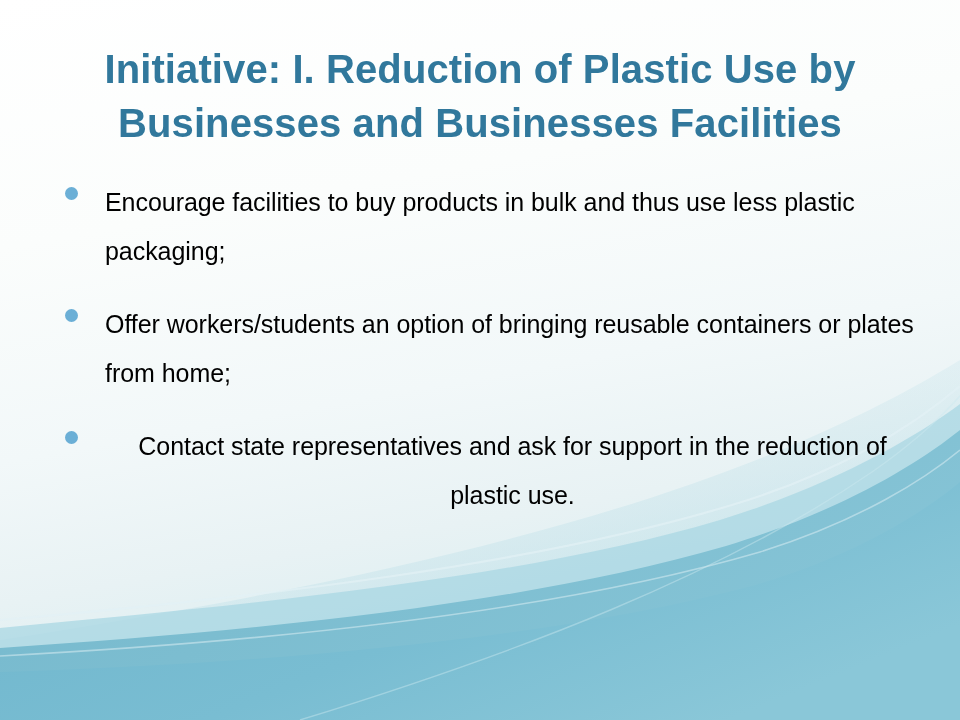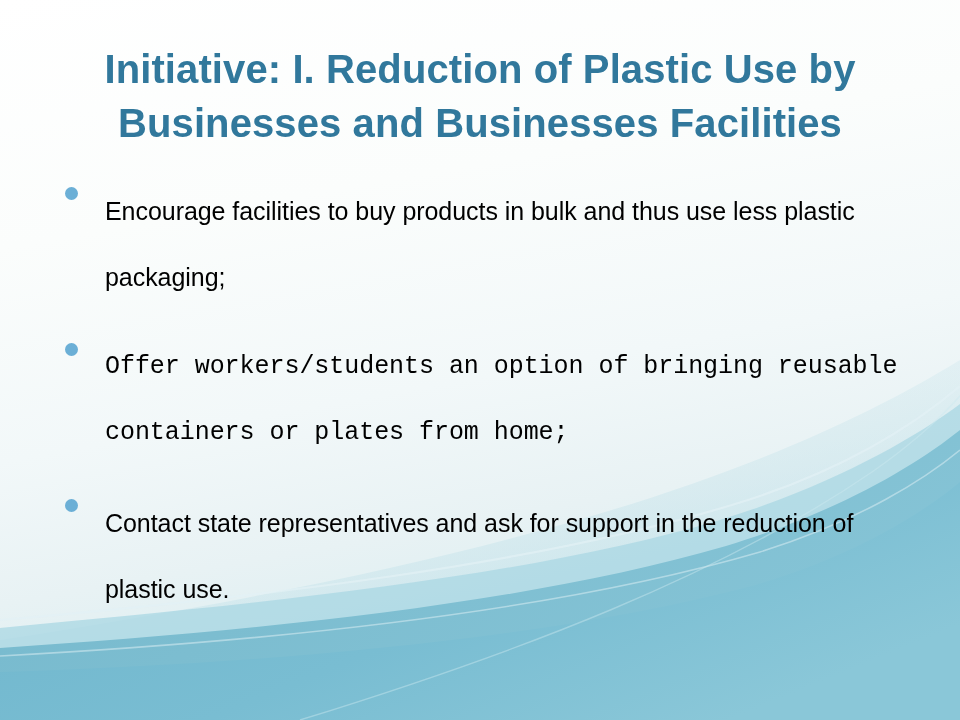--- a/index.html
+++ b/index.html
@@ -53,35 +53,35 @@
     position: absolute;
     left: 60px;
     top: 178px;
     width: 860px;
   }
   .bullet-item {
     position: relative;
     padding-left: 45px;
     margin-bottom: 24px;
   }
-  .bullet-item:last-child { margin-bottom: 0; }
+  .bullet-item:last-child { margin-bottom: 0; text-align: center; }
 
   .bullet-marker {
     position: absolute;
     left: 5px;
     top: 9px;
     width: 13px;
     height: 13px;
     border-radius: 50%;
     background: #6bafd6;
   }
   .bullet-text {
     display: block;
     font-size: 25px;
-    line-height: 66px;
+    line-height: 49px;
     color: #000000;
     font-weight: 400;
     letter-spacing: -0.05px;
   }
 </style>
 </head>
 <body>
 
 <div id="slide">
 
@@ -126,21 +126,21 @@
 
   <div id="bullet-list">
 
     <div class="bullet-item">
       <span class="bullet-marker" style="background: rgb(107, 175, 214);"></span>
       <span class="bullet-text" style="color: rgb(0, 0, 0);">Encourage facilities to buy products in bulk and thus use less plastic packaging;</span>
     </div>
 
     <div class="bullet-item">
       <span class="bullet-marker" style="background: rgb(107, 175, 214);"></span>
-      <span class="bullet-text" style="color: rgb(0, 0, 0); font-family: Liberation Mono, monospace;">Offer workers/students an option of bringing reusable containers or plates from home;</span>
+      <span class="bullet-text" style="color: rgb(0, 0, 0);">Offer workers/students an option of bringing reusable containers or plates from home;</span>
     </div>
 
 
     <div class="bullet-item">
       <span class="bullet-marker" style="background: rgb(107, 175, 214);"></span>
       <span class="bullet-text" style="color: rgb(0, 0, 0);">Contact state representatives and ask for support in the reduction of plastic use.</span>
     </div>
 
   </div>
 </div>

